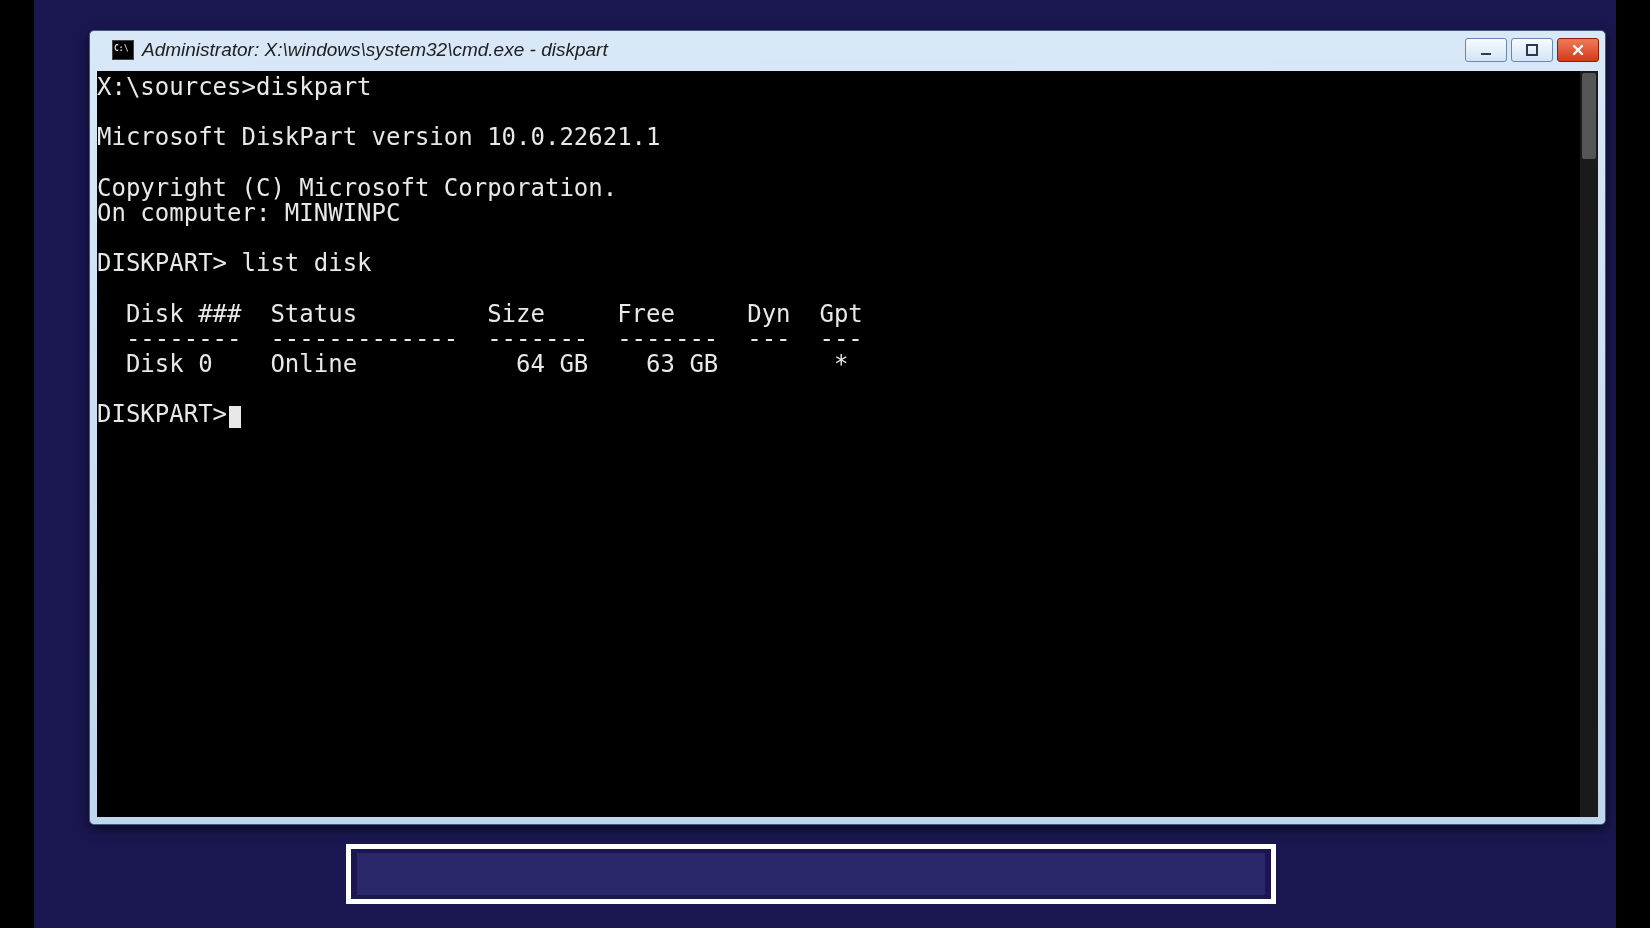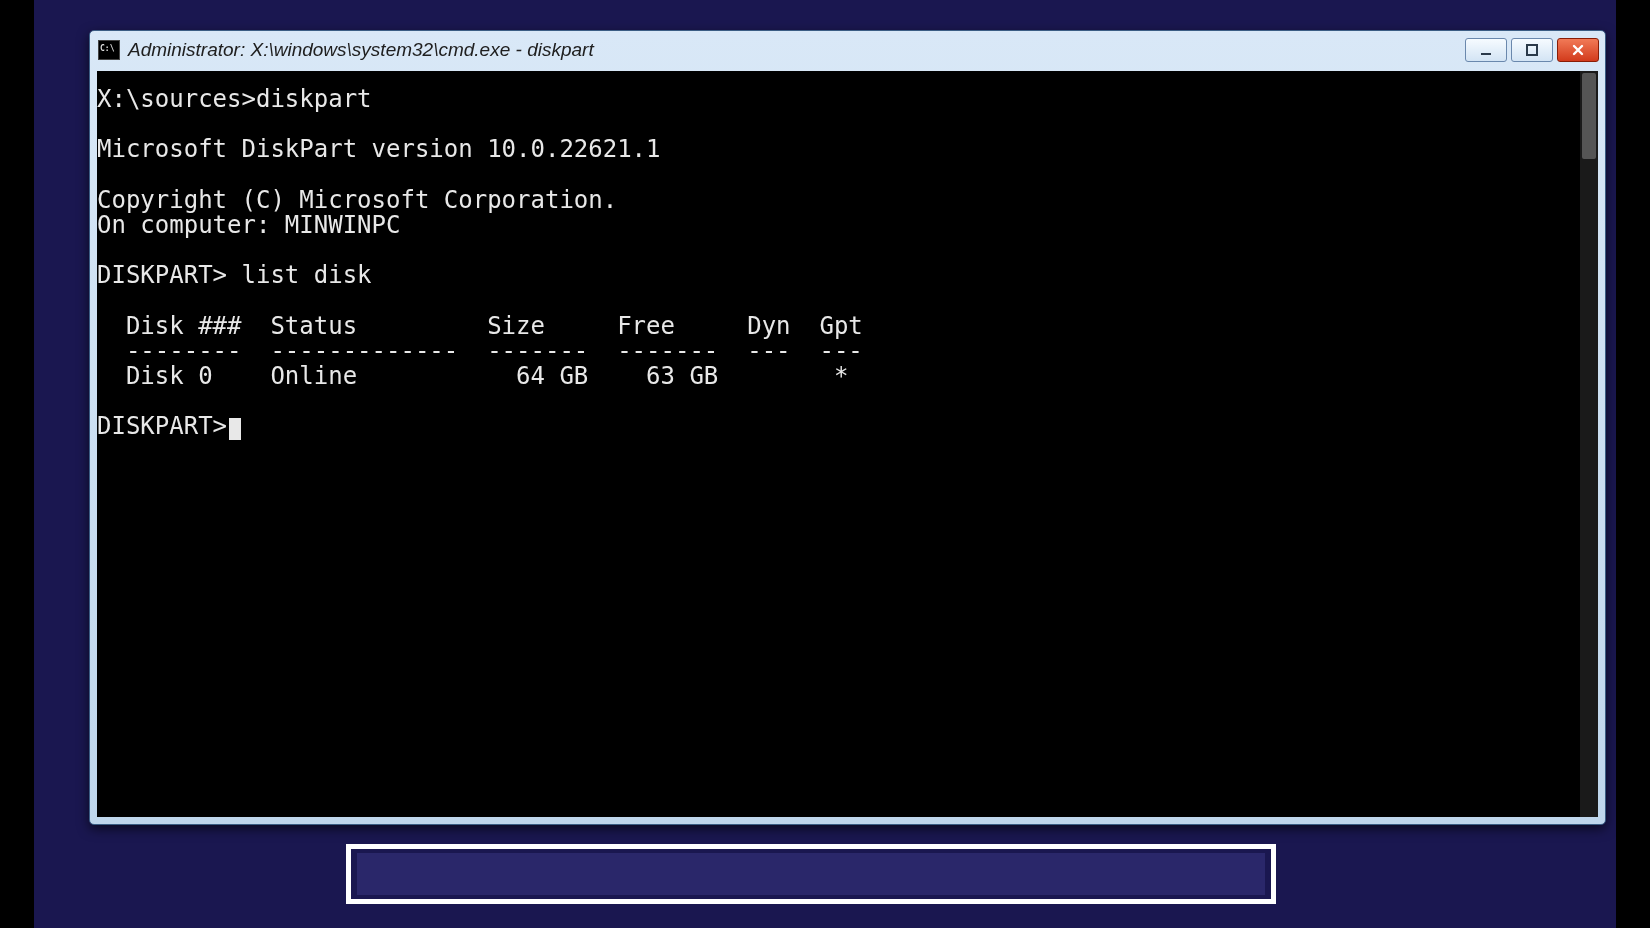--- a/index.html
+++ b/index.html
@@ -35,20 +35,21 @@
     box-shadow: 0 4px 12px rgba(0,0,0,.6);
     box-sizing: border-box;
   }
 
   .titlebar {
     height: 38px;
     display: flex;
     align-items: center;
     padding: 0 4px 0 8px;
     box-sizing: border-box;
+    margin-left: 14px;
   }
 
   .appicon {
     width: 20px;
     height: 18px;
     margin-right: 6px;
     display: inline-block;
     position: relative;
     background: #000;
     border: 1px solid #444;
@@ -107,21 +108,21 @@
     position: absolute;
     left: 0;
     top: 0;
     right: 18px;   
     bottom: 0;
     color: #e8e8e8;
     font-family: Consolas, "Lucida Console", monospace;
     font-size: 24px;
     line-height: 1.05;
     white-space: pre;
-    padding: 16px 0 0 0;
+    padding: 4px 0 0 0;
   }
 
   .scrollbar {
     position: absolute;
     right: 0;
     top: 0;
     width: 18px;
     bottom: 0;
     background: #1a1a1a;
   }

